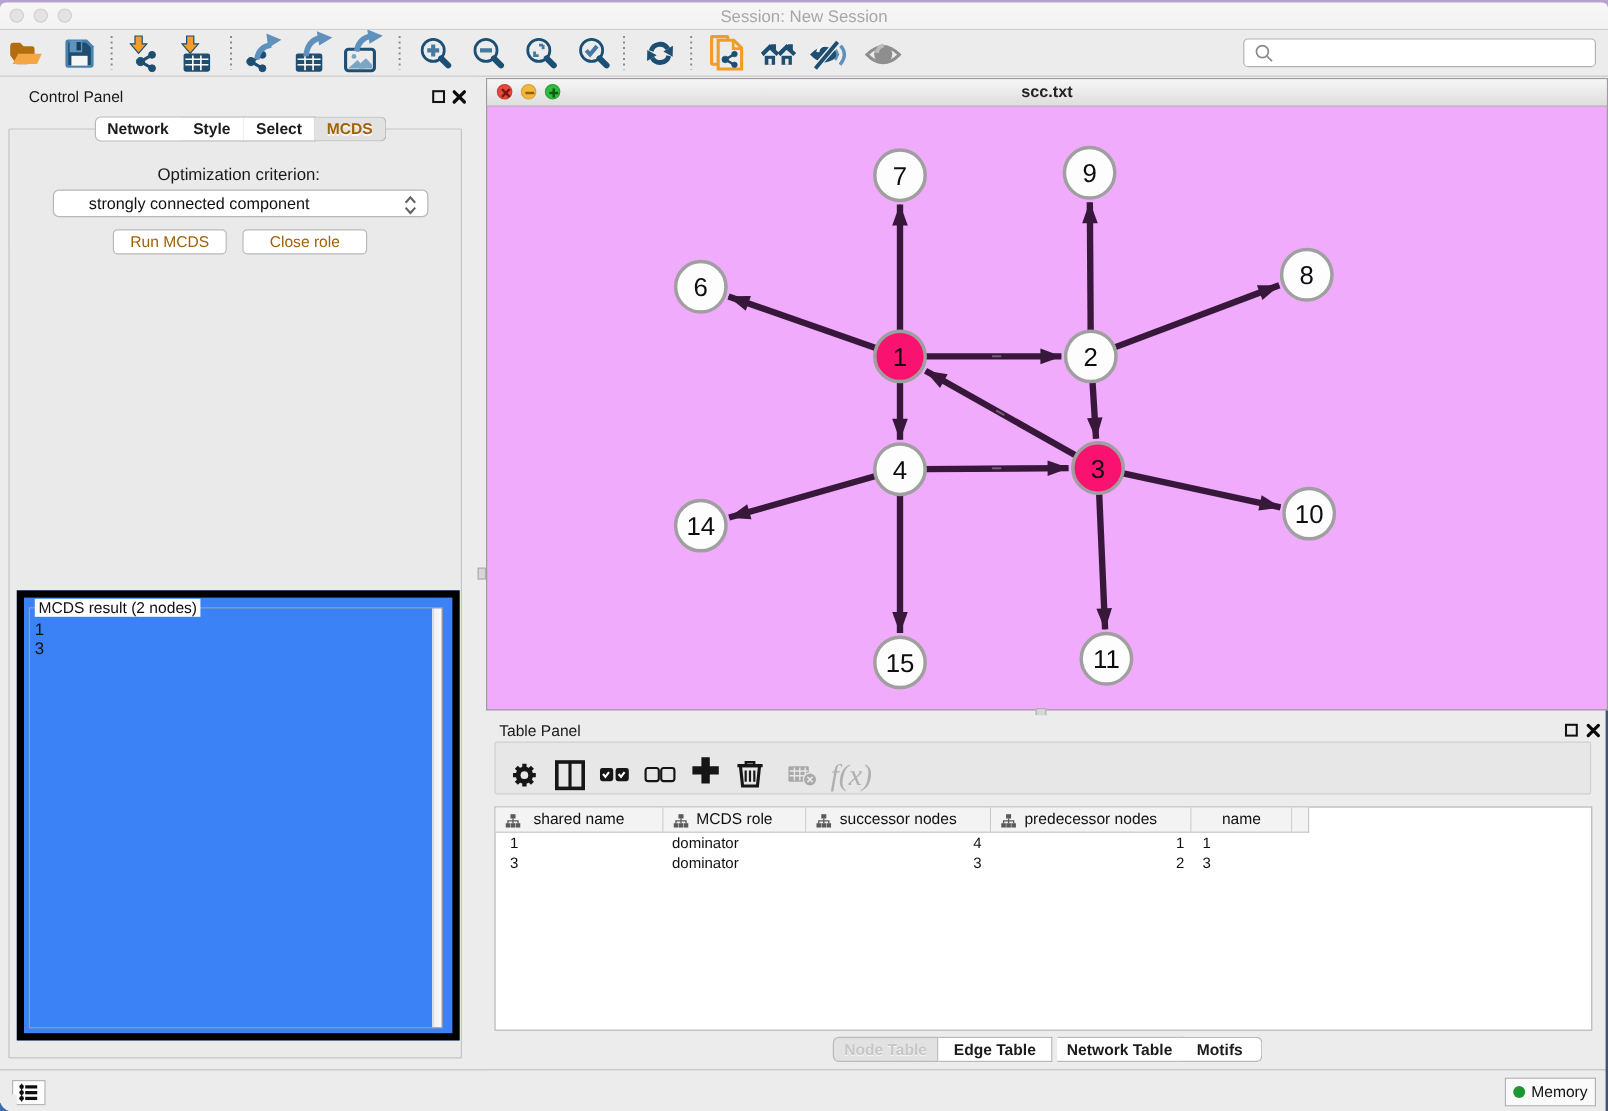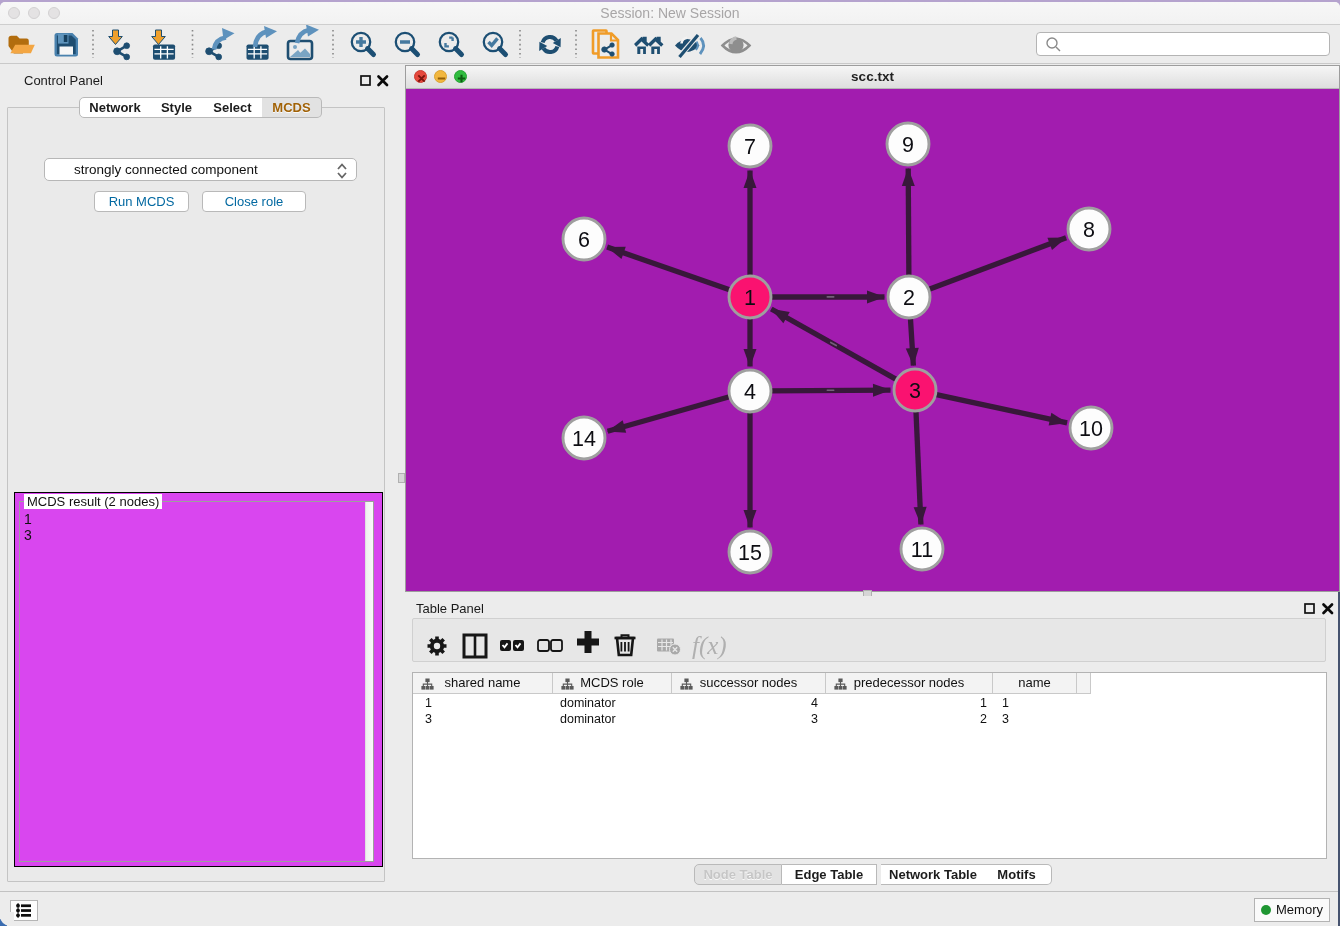--- a/index.html
+++ b/index.html
@@ -12,23 +12,23 @@
 #title-text { position:absolute; top:3px; left:0; width:100%; text-align:center; font-size:14px; color:#a8a6a7; }
 
 #toolbar { position:absolute; left:0; top:23px; width:1340px; height:39px; background:#ececec; border-bottom:1px solid #c9c9c9; }
 #searchbox { position:absolute; left:1036px; top:7px; width:294px; height:24px; background:#fff; border:1px solid #b4b4b4; border-radius:4px; }
 
 .ph-title { font-size:13px; color:#1a1a1a; }
 
 #cpanel { position:absolute; left:0; top:62px; width:398px; height:829px; background:#ececec; }
 #cp-body { position:absolute; left:7px; top:43px; width:378px; height:775px; background:#eaeaea; border:1px solid #c4c4c4; border-radius:1px; }
 .tabseg { position:absolute; top:33px; height:21px; background:#fff; border:1px solid #b9b9b9; font-size:13px; font-weight:bold; color:#1c1c1c; text-align:center; line-height:19px; }
-button.mac, .macbtn { background:#fff; border:1px solid #b9b9b9; border-radius:4px; font-family:"Liberation Sans",sans-serif; font-size:13px; color:#0369a1; }
-
-#netwin { position:absolute; left:405px; top:63px; width:935px; height:527px; background:#a21caf; border:1px solid #9d9d9d; }
+button.mac, .macbtn { background:#fff; border:1px solid #b9b9b9; border-radius:4px; font-family:"Liberation Sans",sans-serif; font-size:13px; color:#a16207; }
+
+#netwin { position:absolute; left:405px; top:63px; width:935px; height:527px; background:#f0abfc; border:1px solid #9d9d9d; }
 #nw-title { position:absolute; left:0; top:0; width:100%; height:23px; background:linear-gradient(#f6f6f6,#dedede); border-bottom:1px solid #b6b6b6; }
 .tl2 { position:absolute; top:4px; width:13px; height:13px; border-radius:50%; }
 
 #tpanel { position:absolute; left:405px; top:594px; width:935px; height:295px; background:#ececec; }
 .th { position:absolute; top:0; height:21px; background:#f3f3f3; border-right:1px solid #c9c9c9; border-bottom:1px solid #c9c9c9; font-size:13px; color:#111; text-align:center; line-height:20px; }
 .th .hic { position:absolute; left:8px; top:5px; }
 .tc { position:absolute; font-size:12.5px; color:#111; }
 .tabseg2 { position:absolute; top:268px; height:21px; background:#fff; border:1px solid #b9b9b9; font-size:13px; font-weight:bold; color:#1c1c1c; text-align:center; line-height:19px; }
 
 #statusbar { position:absolute; left:0; top:889px; width:1340px; height:35px; background:#ececec; border-top:1px solid #c2c2c2; }
@@ -186,29 +186,30 @@
     <div class="ph-title" style="position:absolute;left:24px;top:9px;">Control Panel</div>
     <svg width="40" height="16" style="position:absolute;left:359px;top:10px;">
       <rect x="2" y="2" width="9" height="9" fill="none" stroke="#111" stroke-width="1.7"></rect>
       <path d="M19.5,2.5 L28,11 M28,2.5 L19.5,11" stroke="#0a0a0a" stroke-width="2.7" stroke-linecap="round"></path>
     </svg>
     <div id="cp-body"></div>
     <div class="tabseg" style="left:79px; width:72px; border-radius:5px 0 0 5px;">Network</div>
     <div class="tabseg" style="left:150px; width:54px; border-left:none;">Style</div>
     <div class="tabseg" style="left:203px; width:60px; border-left:none;">Select</div>
     <div class="tabseg" style="left:262px; width:60px; border-left:none; border-radius:0 5px 5px 0; background:#e2e2e2; color:#a16207; text-shadow:0 1px 0 #fafafa;">MCDS</div>
+    <div style="position:absolute; left:0; top:73px; width:398px; text-align:center; font-size:14px; color:#1a1a1a;">Optimization criterion:</div>
     <div style="position:absolute; left:44px; top:94px; width:313px; height:23px; background:#fff; border:1px solid #b7b7b7; border-radius:5px; font-size:13.5px; color:#111; line-height:21px; padding-left:29px;">strongly connected component
       <svg width="10" height="16" style="position:absolute; right:9px; top:3.5px;">
           <path d="M1,6 L5,1.5 L9,6 M1,10 L5,14.5 L9,10" fill="none" stroke="#666" stroke-width="1.8"></path>
         </svg>
     </div>
     <div class="macbtn" style="position:absolute; left:94px; top:127px; width:95px; height:21px; text-align:center; line-height:20px;">Run MCDS</div>
     <div class="macbtn" style="position:absolute; left:202px; top:127px; width:104px; height:21px; text-align:center; line-height:20px;">Close role</div>
 
-    <div style="position:absolute; left:14px; top:428px; width:369px; height:375px; background:#d946ef; border:1px solid #000000;">
+    <div style="position:absolute; left:14px; top:428px; width:369px; height:375px; background:#3b82f6; border:6px solid #000000;">
       <div style="position:absolute; left:4px; top:8px; right:8px; bottom:4px; border:1px solid #9e9e9e;"></div>
       <div style="position:absolute; left:9px; top:1px; background:#fff; padding:0 3px; font-size:13px; color:#111;">MCDS result (2 nodes)</div>
       <div style="position:absolute; left:9px; top:18px; font-size:14px; color:#111; line-height:16px;">1<br>3</div>
       <div style="position:absolute; right:9px; top:9px; width:8px; bottom:5px; background:linear-gradient(90deg,#efefef,#fafafa); border-left:1px solid #e0e0e0;"></div>
     </div>
   </div>
 
   <div style="position:absolute; left:398px; top:471px; width:7px; height:10px; background:#d6d6d6; border:1px solid #b0b0b0;"></div>
   <div id="netwin">
     <div id="nw-title">

